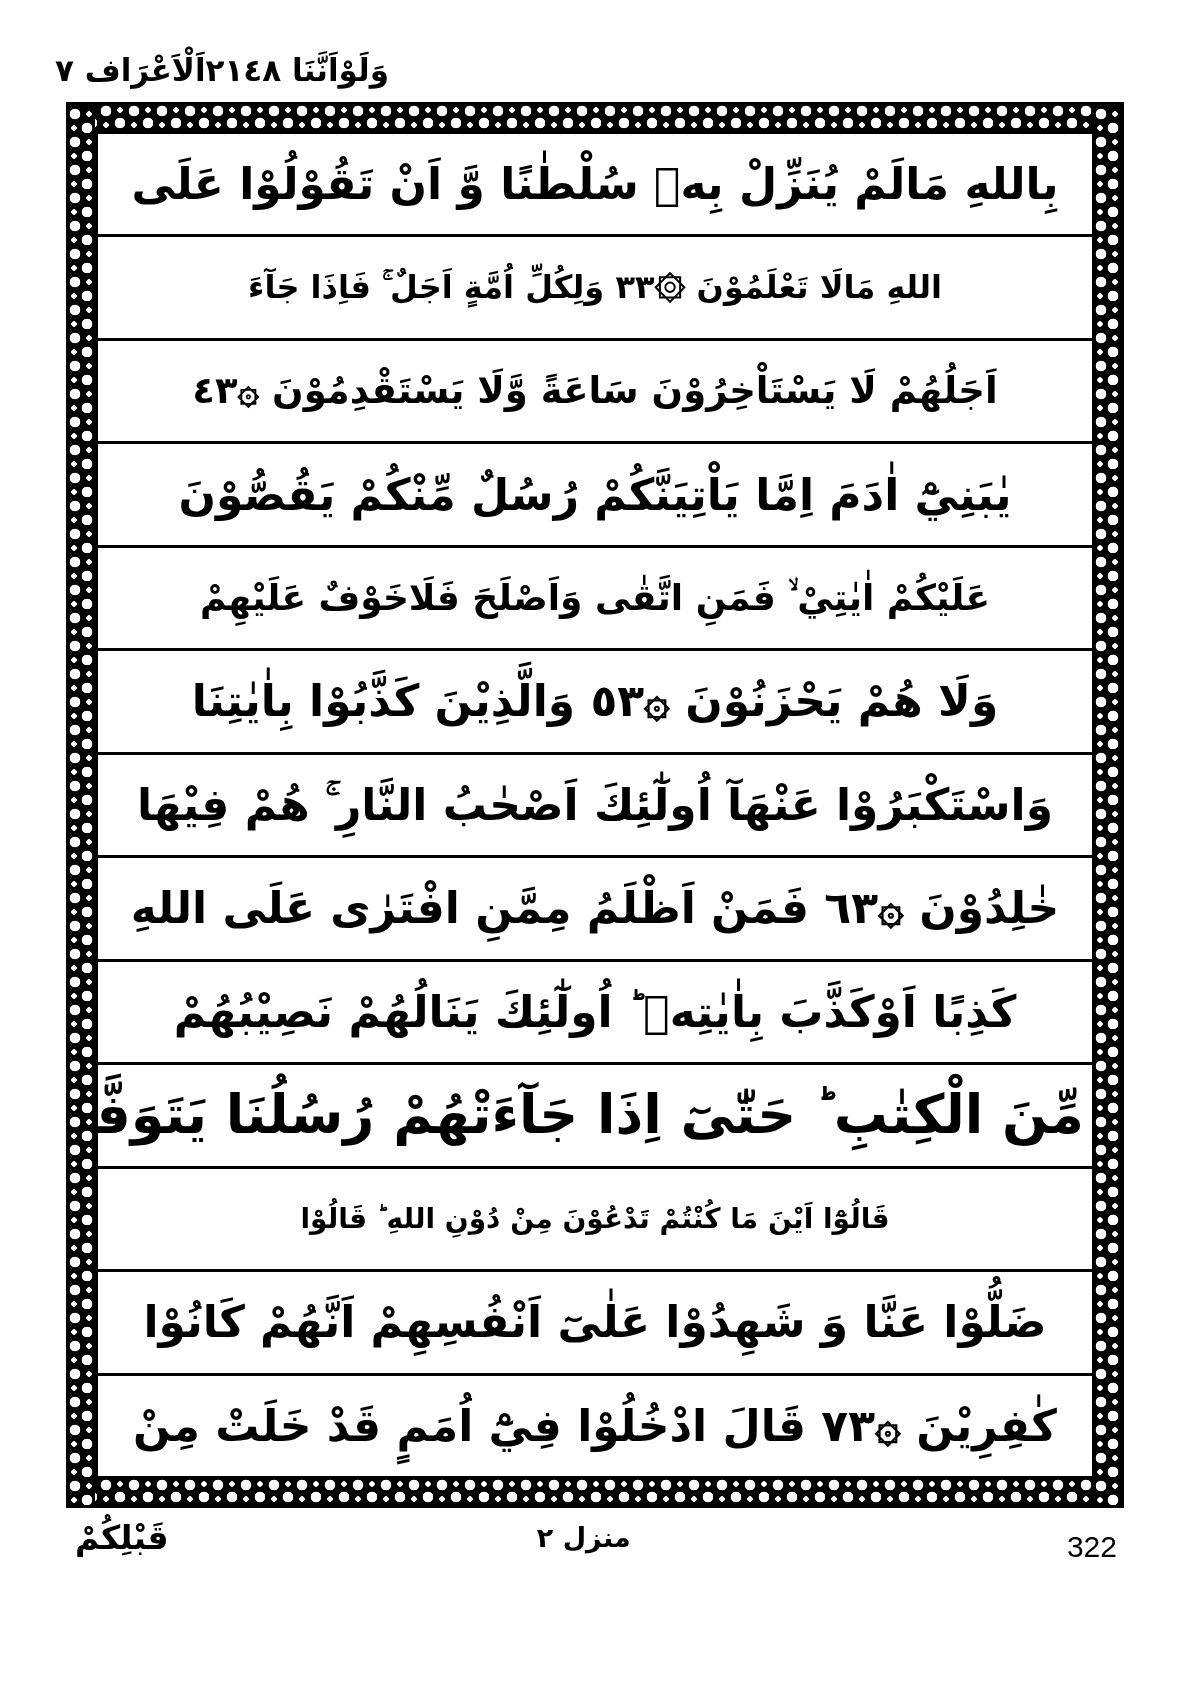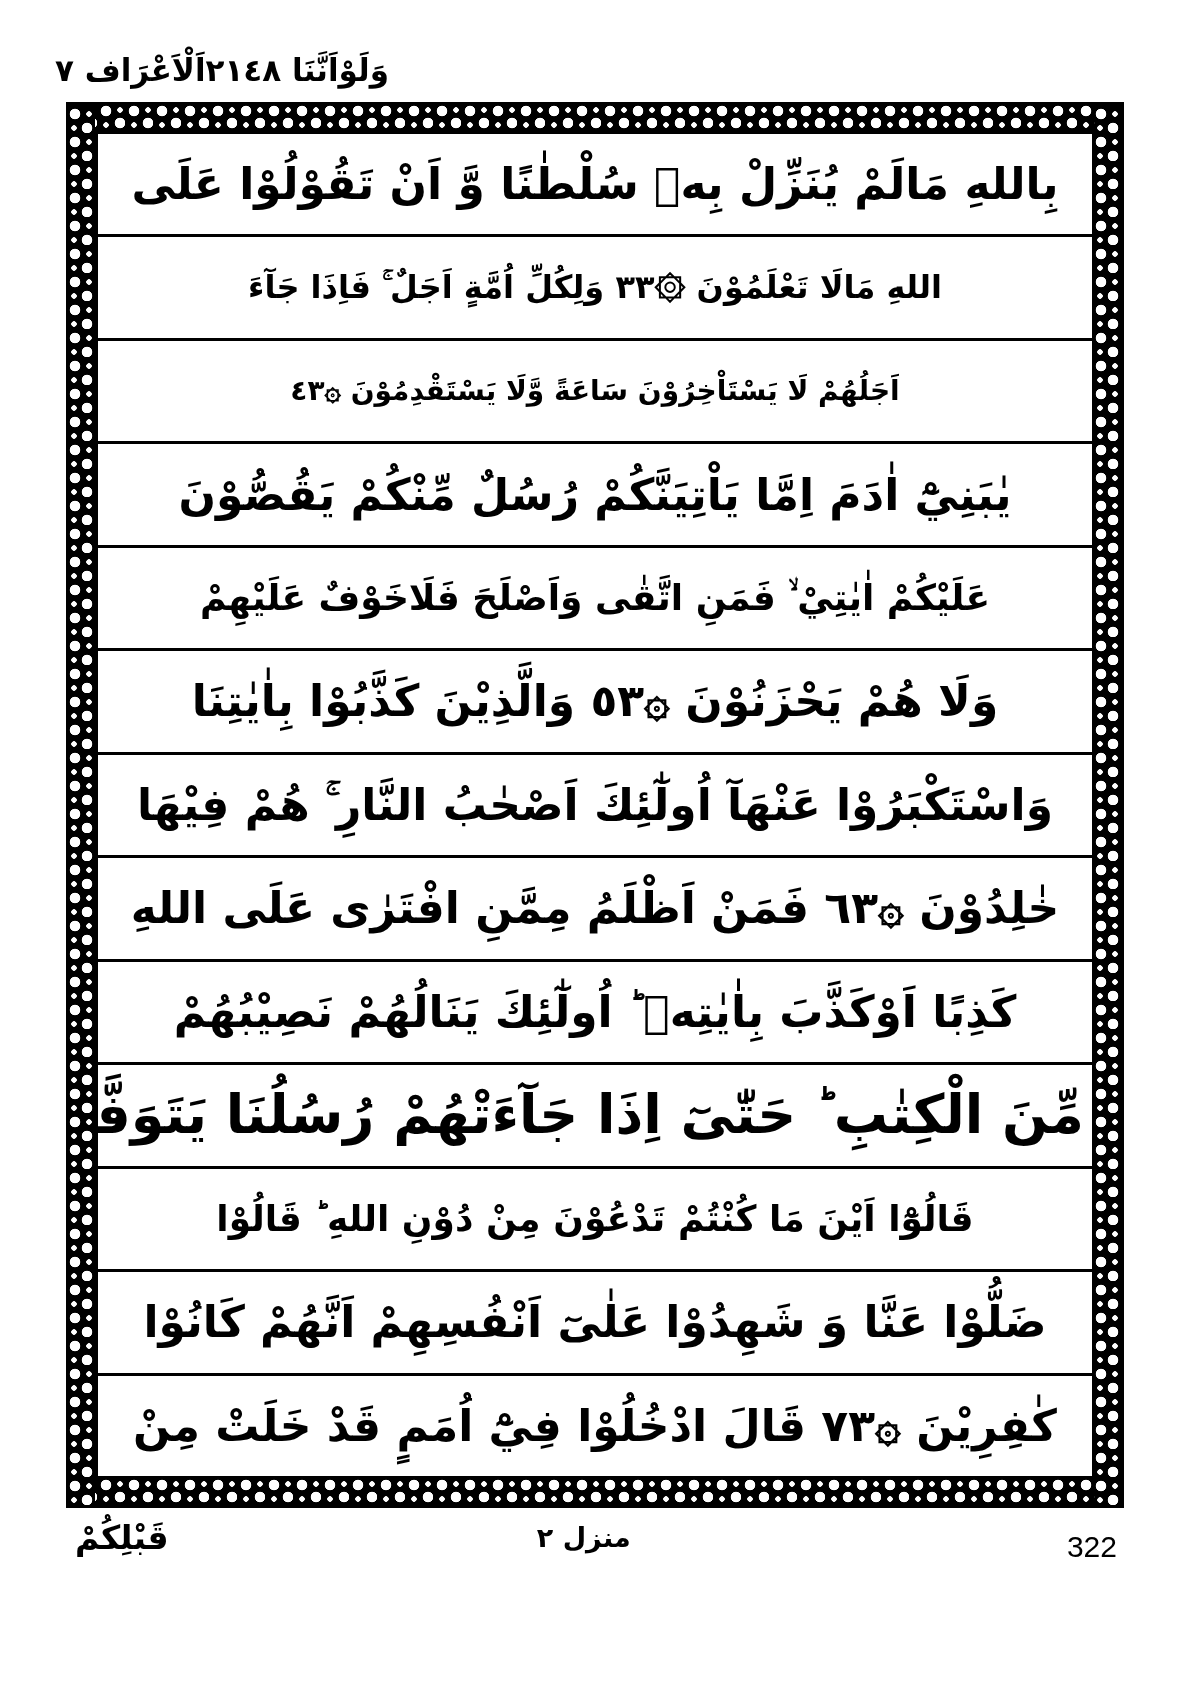--- a/index.html
+++ b/index.html
@@ -191,21 +191,21 @@
   <div class="frame-orn orn-right"></div>
 
   <div class="frame-inner">
     <div class="ayah-line">
       <div class="ayah-text" style="font-size: 44px;">بِاللهِ مَالَمْ يُنَزِّلْ بِهٖ سُلْطٰنًا وَّ اَنْ تَقُوْلُوْا عَلَى</div>
     </div>
     <div class="ayah-line">
       <div class="ayah-text" style="font-size: 32px;">اللهِ مَالَا تَعْلَمُوْنَ ۞٣٣ وَلِكُلِّ اُمَّةٍ اَجَلٌ ۚ فَاِذَا جَآءَ</div>
     </div>
     <div class="ayah-line">
-      <div class="ayah-text" style="font-size: 28px;">اَجَلُهُمْ لَا يَسْتَاْخِرُوْنَ سَاعَةً وَّلَا يَسْتَقْدِمُوْنَ ۞٣٤</div>
+      <div class="ayah-text" style="font-size: 37px;">اَجَلُهُمْ لَا يَسْتَاْخِرُوْنَ سَاعَةً وَّلَا يَسْتَقْدِمُوْنَ ۞٣٤</div>
     </div>
     <div class="ayah-line">
       <div class="ayah-text" style="font-size: 44px;">يٰبَنِيْٓ اٰدَمَ اِمَّا يَاْتِيَنَّكُمْ رُسُلٌ مِّنْكُمْ يَقُصُّوْنَ</div>
     </div>
     <div class="ayah-line">
       <div class="ayah-text" style="font-size: 36px;">عَلَيْكُمْ اٰيٰتِيْ ۙ فَمَنِ اتَّقٰى وَاَصْلَحَ فَلَاخَوْفٌ عَلَيْهِمْ</div>
     </div>
     <div class="ayah-line">
       <div class="ayah-text" style="font-size: 44px;">وَلَا هُمْ يَحْزَنُوْنَ ۞٣٥ وَالَّذِيْنَ كَذَّبُوْا بِاٰيٰتِنَا</div>
     </div>
@@ -215,21 +215,21 @@
     <div class="ayah-line">
       <div class="ayah-text" style="font-size: 44px;">خٰلِدُوْنَ ۞٣٦ فَمَنْ اَظْلَمُ مِمَّنِ افْتَرٰى عَلَى اللهِ</div>
     </div>
     <div class="ayah-line">
       <div class="ayah-text" style="font-size: 44px;">كَذِبًا اَوْكَذَّبَ بِاٰيٰتِهٖ ؕ اُولٰٓئِكَ يَنَالُهُمْ نَصِيْبُهُمْ</div>
     </div>
     <div class="ayah-line">
       <div class="ayah-text" style="font-size: 54px;">مِّنَ الْكِتٰبِ ؕ حَتّٰىٓ اِذَا جَآءَتْهُمْ رُسُلُنَا يَتَوَفَّوْنَهُمْ ۙ</div>
     </div>
     <div class="ayah-line">
-      <div class="ayah-text" style="font-size: 36px;">قَالُوْٓا اَيْنَ مَا كُنْتُمْ تَدْعُوْنَ مِنْ دُوْنِ اللهِ ؕ قَالُوْا</div>
+      <div class="ayah-text" style="font-size: 28px;">قَالُوْٓا اَيْنَ مَا كُنْتُمْ تَدْعُوْنَ مِنْ دُوْنِ اللهِ ؕ قَالُوْا</div>
     </div>
     <div class="ayah-line">
       <div class="ayah-text" style="font-size: 44px;">ضَلُّوْا عَنَّا وَ شَهِدُوْا عَلٰىٓ اَنْفُسِهِمْ اَنَّهُمْ كَانُوْا</div>
     </div>
     <div class="ayah-line">
       <div class="ayah-text" style="font-size: 44px;">كٰفِرِيْنَ ۞٣٧ قَالَ ادْخُلُوْا فِيْٓ اُمَمٍ قَدْ خَلَتْ مِنْ</div>
     </div>
   </div>
 </div>
 

